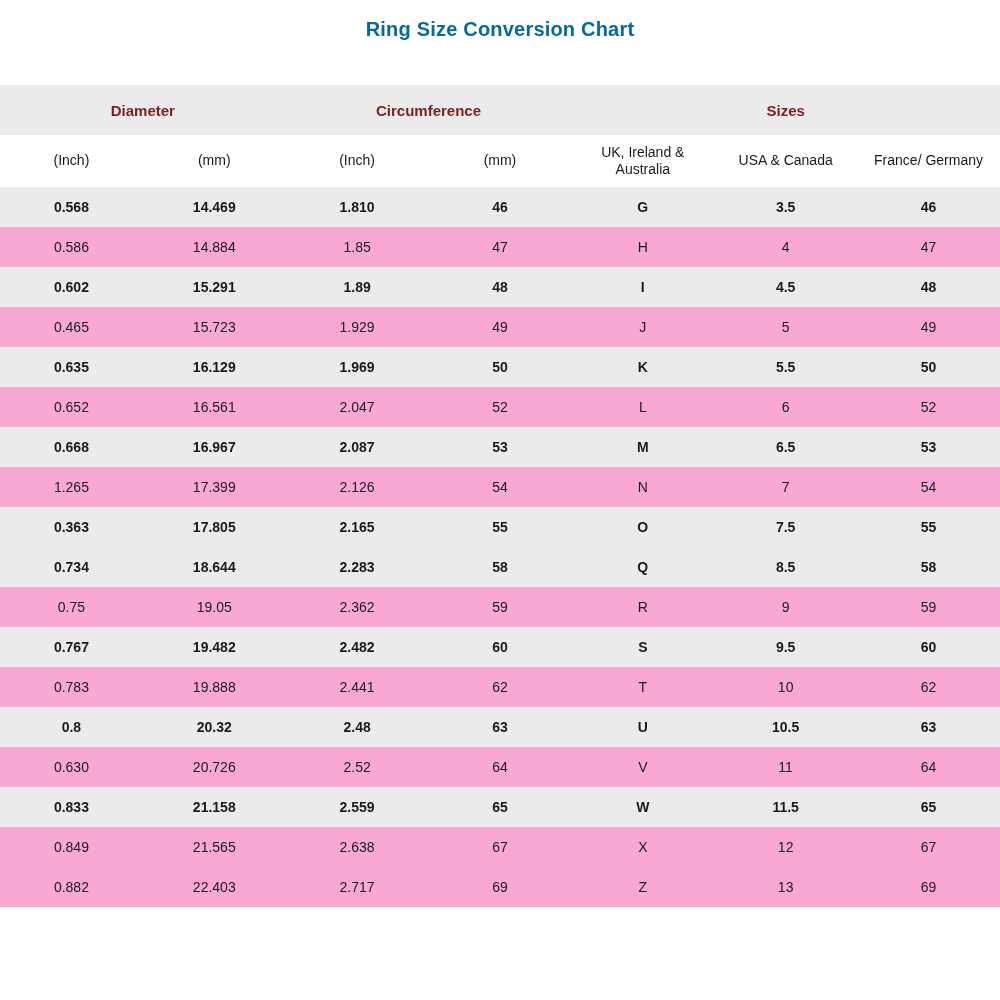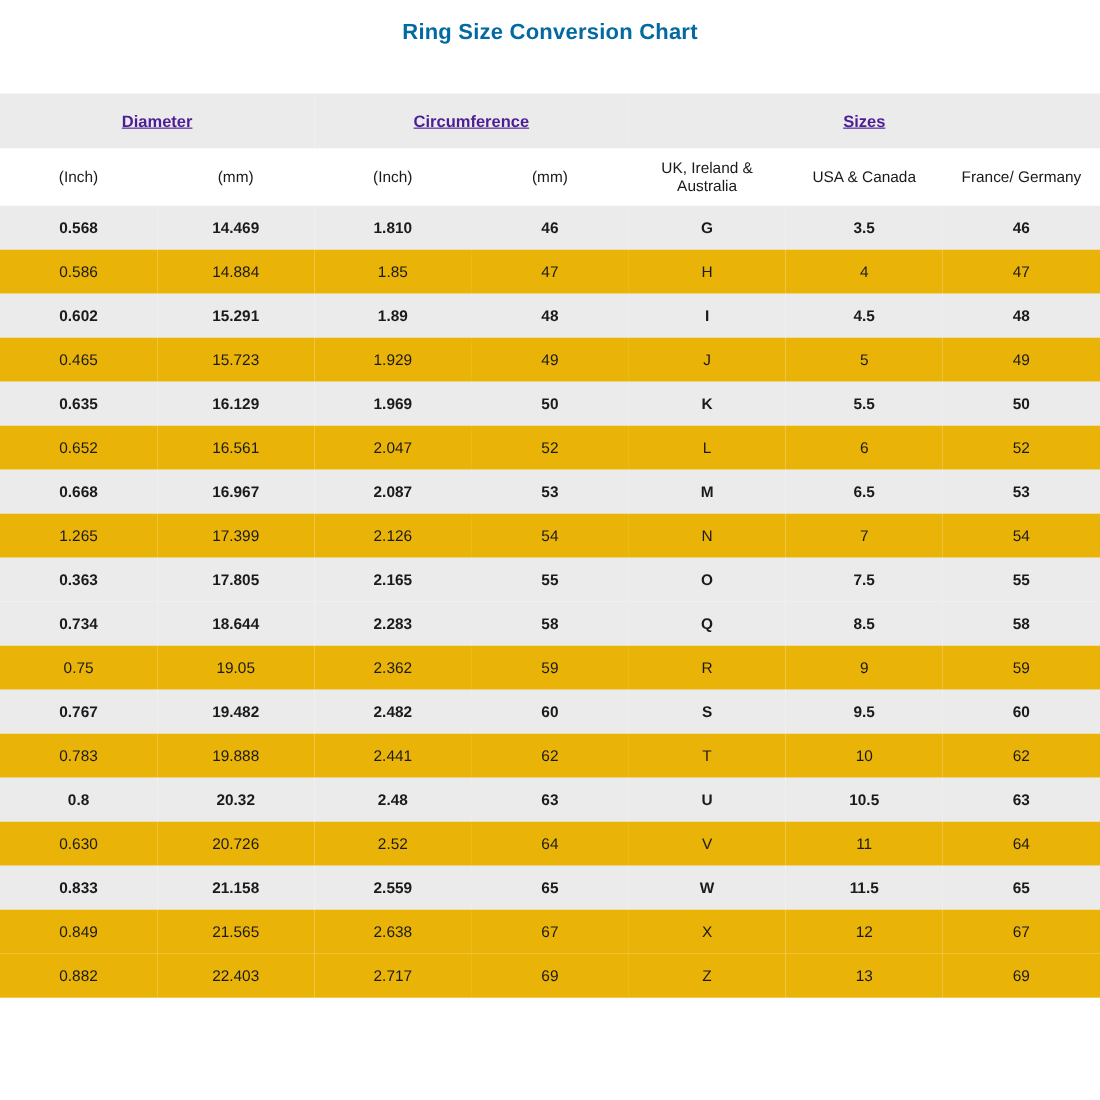--- a/index.html
+++ b/index.html
@@ -35,38 +35,37 @@
     text-align: center;
     vertical-align: middle;
     padding: 0 4px;
     border: none;
   }
   tr.group-row th {
     background: #ebebeb;
     height: 50px;
     font-size: 15px;
     font-weight: bold;
-    color: #4c1d95;
-    text-decoration: underline;
+    color: #7f1d1d;
   }
   tr.sub-row th {
     background: #ffffff;
     height: 52px;
     font-size: 14px;
     font-weight: normal;
     line-height: 1.25;
     color: #1a1a1a;
   }
   tbody td {
     height: 40px;
     font-size: 14px;
     color: #1a1a1a;
   }
   tbody tr.stripe-odd  { background: #ebebeb; font-weight: bold; }
-  tbody tr.stripe-even { background: #eab308; padding-left: 16px; }
+  tbody tr.stripe-even { background: #f9a8d4; padding-left: 16px; }
 </style>
 </head>
 <body>
 
 <div class="page">
   <div class="title">Ring Size Conversion Chart</div>
 
   <table class="ring-table">
     <colgroup id="cols">
         <col>

